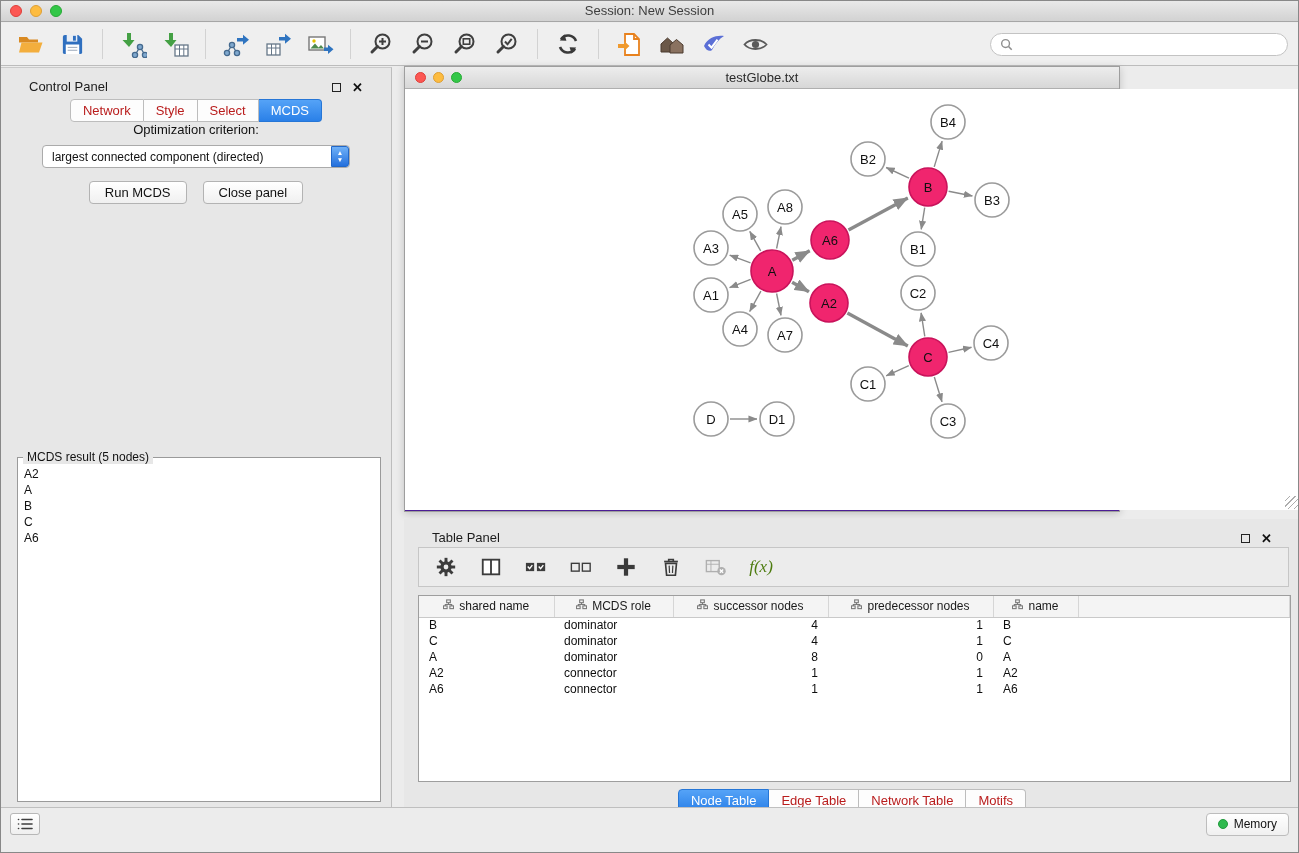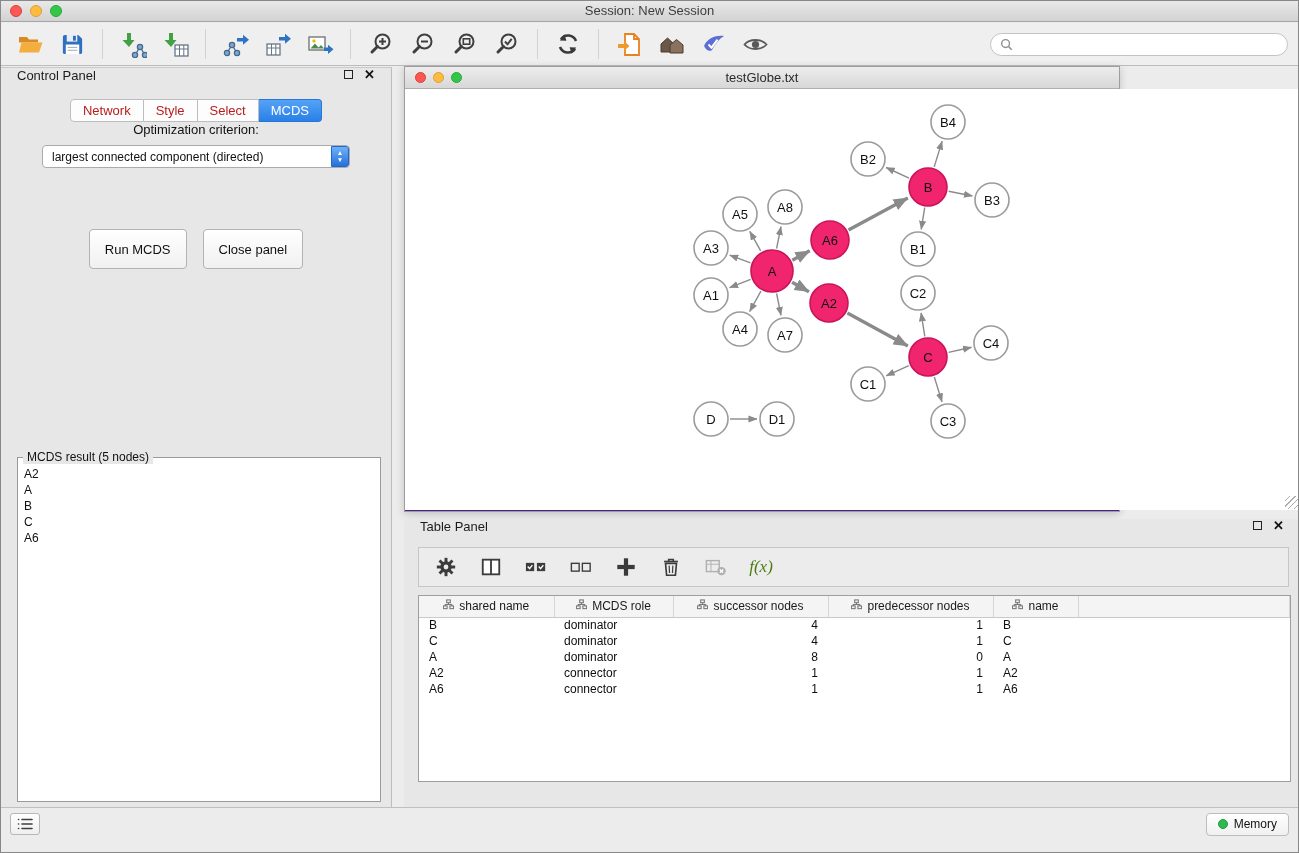--- a/index.html
+++ b/index.html
@@ -27,21 +27,21 @@
   .tsep { width:1px; height:30px; background:#D2D2D2; margin:0 7px; flex:none; }
   .search { margin-left:auto; width:298px; height:23px; background:#fff;
             border:1px solid #C3C3C3; border-radius:12px; display:flex;
             align-items:center; gap:5px; padding:0 9px; }
   .search input { border:none; outline:none; flex:1; font-size:12px; background:transparent;
                   font-family:"Liberation Sans", sans-serif; }
 
   
   .control-panel { position:absolute; top:66px; left:0; width:391px; height:754px;
                    background:#E7E7E7; border-right:1px solid #BDBDBD; border-top:1px solid #CACACA; }
-  .panel-header { height:26px; display:flex; align-items:flex-start; padding:0 16px; }
+  .panel-header { height:26px; display:flex; align-items:flex-end; padding:0 28px; }
   .panel-title { font-size:13px; color:#1C1C1C; }
   .panel-controls { margin-left:auto; display:flex; gap:11px; align-items:center; }
   .float-box { width:9px; height:9px; border:1.5px solid #222; display:inline-block; }
   .close-x { font-size:13px; font-weight:bold; color:#111; line-height:1; }
 
   .seg-tabs { display:flex; justify-content:center; }
   .tab { padding:3px 12px; font-size:13px; background:#FDFDFD; color:#b91c1c;
          border:1px solid #BDBDBD; border-left:none; cursor:default; }
   .tab:first-child { border-left:1px solid #BDBDBD; border-radius:4px 0 0 4px; }
   .tab:last-child { border-radius:0 4px 4px 0; }
@@ -50,23 +50,23 @@
   .cp-tabs { margin-top:5px; }
   .opt-label { text-align:center; font-size:13px; color:#111; }
   .dropdown { margin:8px auto 0; width:308px; height:23px; background:#fff;
               border:1px solid #ABABAB; border-radius:4px; position:relative;
               display:flex; align-items:center; padding:0 26px 0 9px; font-size:12px; color:#111; }
   .dd-stepper { position:absolute; right:0px; top:0px; bottom:0px; width:18px;
                 background:linear-gradient(#6FB1F8,#2470DD); border-radius:0 3px 3px 0;
                 display:flex; flex-direction:column; align-items:center; justify-content:center;
                 color:#fff; font-size:6.5px; line-height:6.5px; border:1px solid #2268C9; }
   .cp-buttons { display:flex; justify-content:center; gap:16px; margin-top:13px; }
-  .btn { height:40px; padding:0 15px; background:linear-gradient(#FFFFFF,#F0F0F0);
+  .btn { height:23px; padding:0 15px; background:linear-gradient(#FFFFFF,#F0F0F0);
          border:1px solid #B3B3B3; border-radius:4px; font-size:13px; color:#111;
-         font-family:"Liberation Sans", sans-serif; cursor:default;margin-top:48px; }
+         font-family:"Liberation Sans", sans-serif; cursor:default; }
 
   .result-box { position:absolute; left:16px; right:10px; top:389px; height:345px;
                 border:1px solid #9A9A9A; background:#fff; }
   .result-legend { position:absolute; top:-8px; left:5px; background:#E7E7E7;
                    padding:0 4px; font-size:12px; color:#111; }
   .result-list { padding:8px 6px; font-size:12px; line-height:16px; color:#111; }
 
   
   .network-window { position:absolute; left:403px; top:65px; width:716px; height:446px;
                     background:#4c1d95; border:1px solid #9E9E9E; box-shadow:0 2px 8px rgba(0,0,0,0.18); }
@@ -609,20 +609,26 @@
               <td>A6</td>
               <td>connector</td>
               <td class="al-right">1</td>
               <td class="al-right">1</td>
               <td>A6</td>
               <td></td>
             </tr>
           </tbody>
       </table>
     </div>
+    <div class="seg-tabs tp-tabs">
+        <span class="tab active">Node Table</span>
+        <span class="tab">Edge Table</span>
+        <span class="tab">Network Table</span>
+        <span class="tab">Motifs</span>
+      </div>
   </div>
 
   <div class="statusbar">
     <span class="list-btn">
       <svg width="16" height="14" viewBox="0 0 16 14">
           <g stroke="#3F3F3F" stroke-width="1.6" stroke-linecap="round">
             <line x1="1.5" y1="2.5" x2="1.6" y2="2.5"></line>
             <line x1="5" y1="2.5" x2="15" y2="2.5"></line>
             <line x1="1.5" y1="7" x2="1.6" y2="7"></line>
             <line x1="5" y1="7" x2="15" y2="7"></line>

